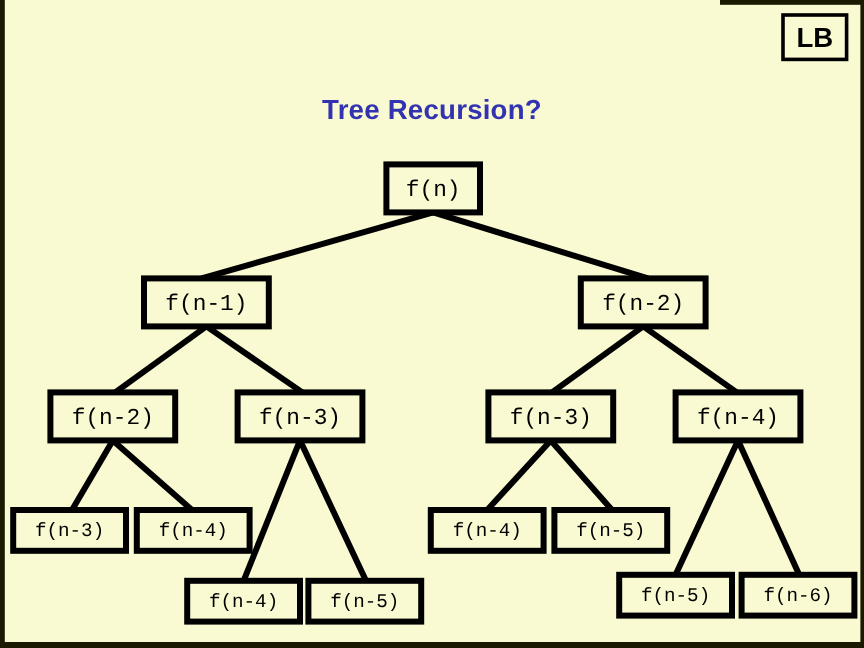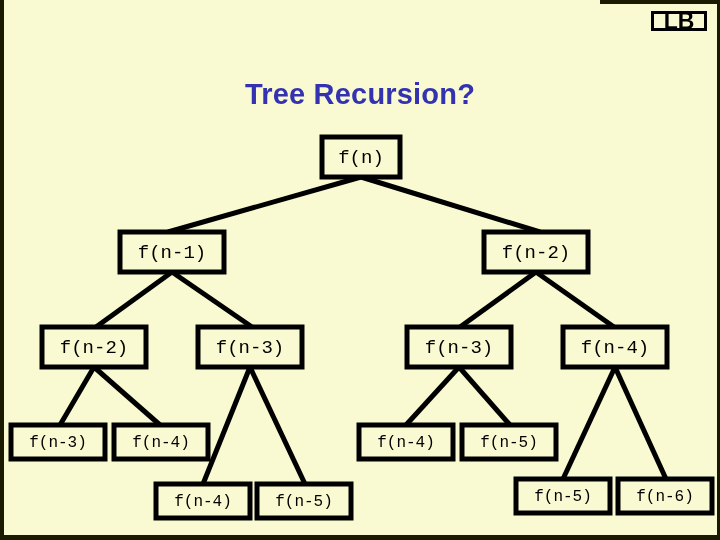--- a/index.html
+++ b/index.html
@@ -40,21 +40,21 @@
     width: 3px; height: 540px;
     background: #1a1a00;
   }
 
   
   #lb-logo {
     position: absolute;
     left: 651px;
     top: 11px;
     width: 56px;
-    height: 20px;
+    height: 40px;
     border: 3px solid #000000;
     background: #fafad2;
     box-sizing: border-box;
     display: flex;
     align-items: center;
     justify-content: center;
   }
   #lb-logo span {
     font-family: "Liberation Sans", sans-serif;
     font-weight: bold;
@@ -66,21 +66,21 @@
 
   
   #slide-title {
     position: absolute;
     left: 0;
     top: 78px;
     width: 720px;
     text-align: center;
     font-family: "Liberation Sans", sans-serif;
     font-weight: bold;
-    font-size: 29px;
+    font-size: 23px;
     color: #3333b2;
     letter-spacing: 0.2px;
   }
 
   
   #tree-svg {
     position: absolute;
     left: 0;
     top: 0;
     width: 720px;

